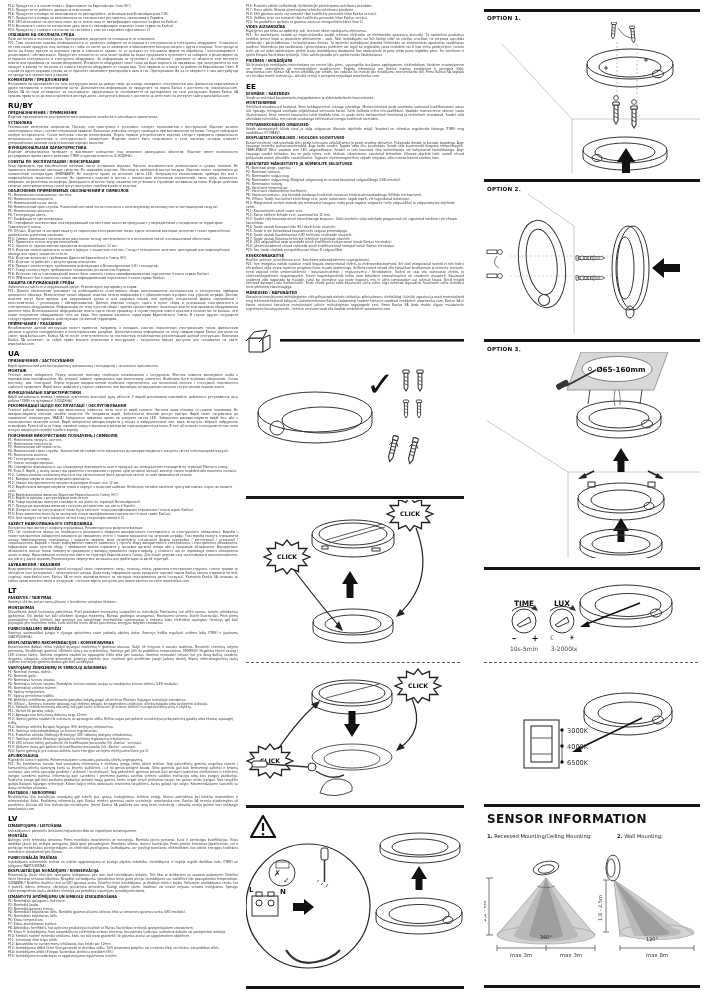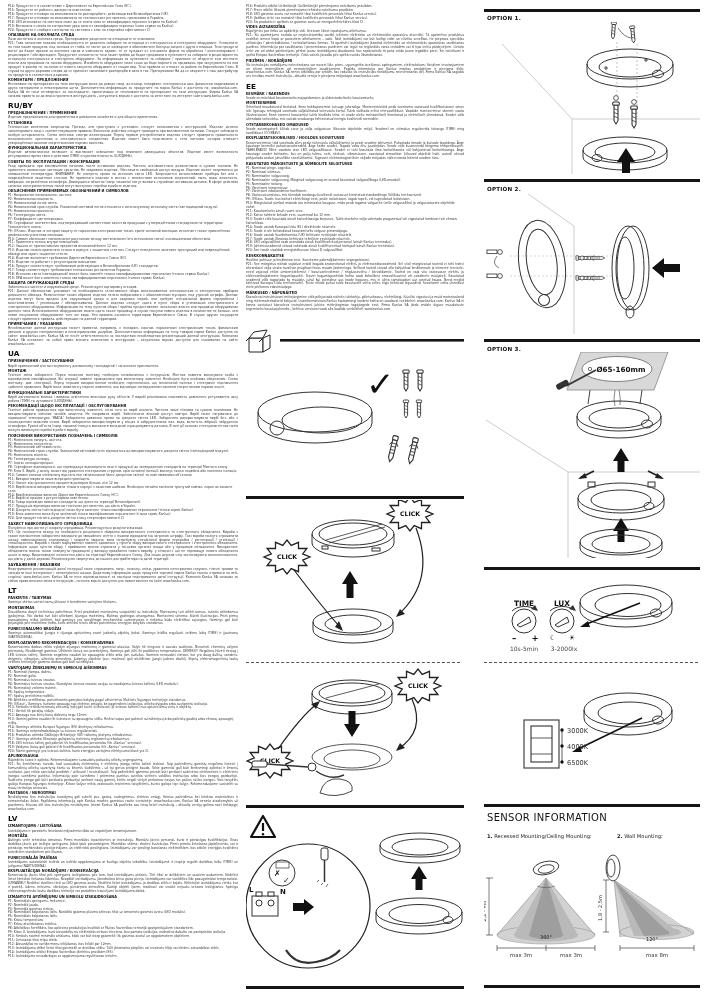--- a/index.html
+++ b/index.html
@@ -10,21 +10,21 @@
            font-size:9.2px;line-height:1.28;text-align:justify;color:#3d3d3d;overflow:hidden;}
   #col1{left:8px;top:4px;width:690px;height:2980px;}
   #col2{left:246px;top:4px;width:654px;height:978px;}
   .lang{font-size:22px;font-weight:bold;color:#111;margin:12px 0 2px 0;line-height:1.05;text-align:left;}
   .h{font-size:10.4px;font-weight:bold;color:#111;margin-top:4px;text-align:left;}
   .p{margin:0;}
   .li{text-align:left;}
   .bar{position:absolute;background:#151515;height:2.6px;}
   .dash{position:absolute;border-top:1.4px dashed #555;height:0;}
   .lbl{position:absolute;font-size:5.6px;font-weight:bold;color:#111;letter-spacing:.2px;}
-  .lbl-big{position:absolute;font-size:10px;font-weight:normal;color:#111;letter-spacing:.3px;}
+  .lbl-big{position:absolute;font-size:12px;font-weight:bold;color:#111;letter-spacing:.3px;}
   .mode{position:absolute;font-size:5.2px;color:#222;}
   .mode b{font-weight:bold;}
   .absvg{position:absolute;}
 </style>
 </head>
 <body>
 
 <div class="page">
 
   <svg width="0" height="0" style="position:absolute" aria-hidden="true">

